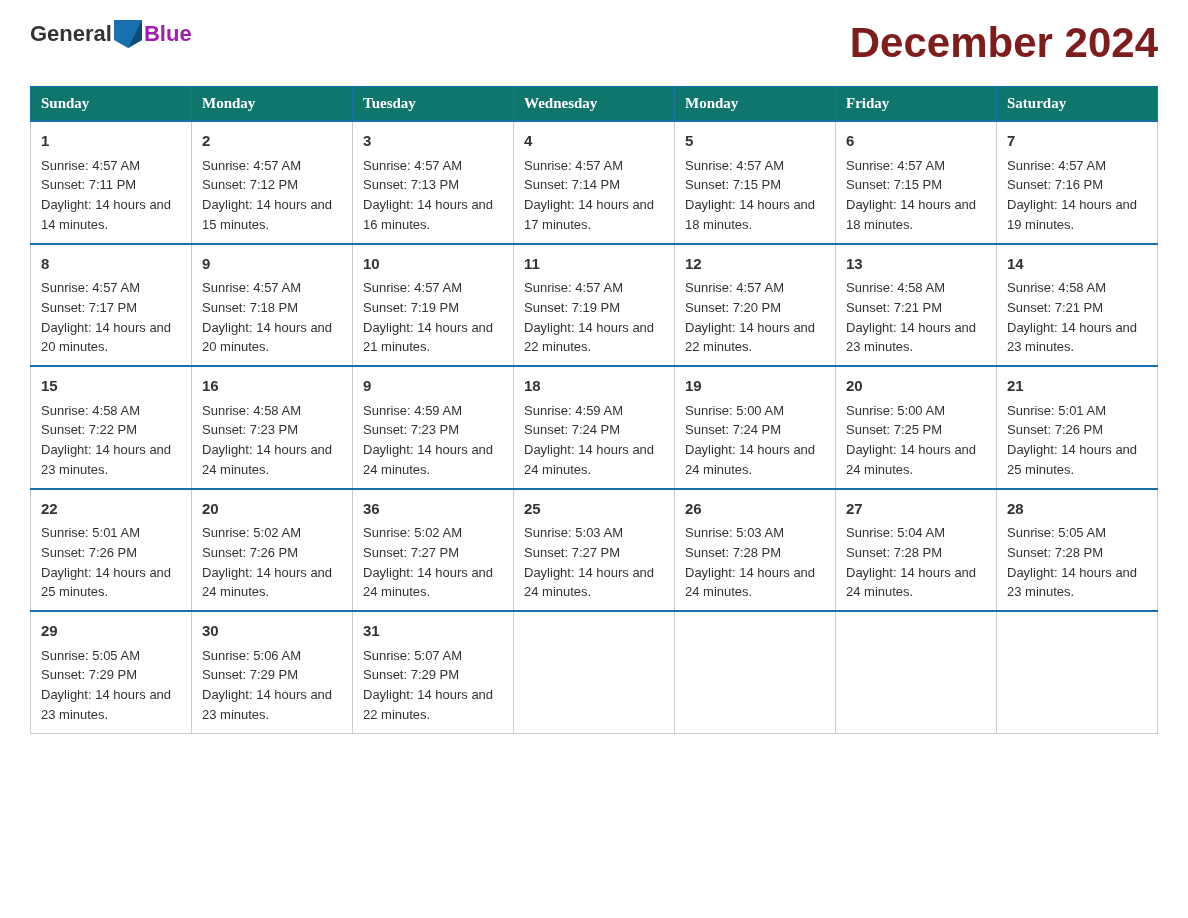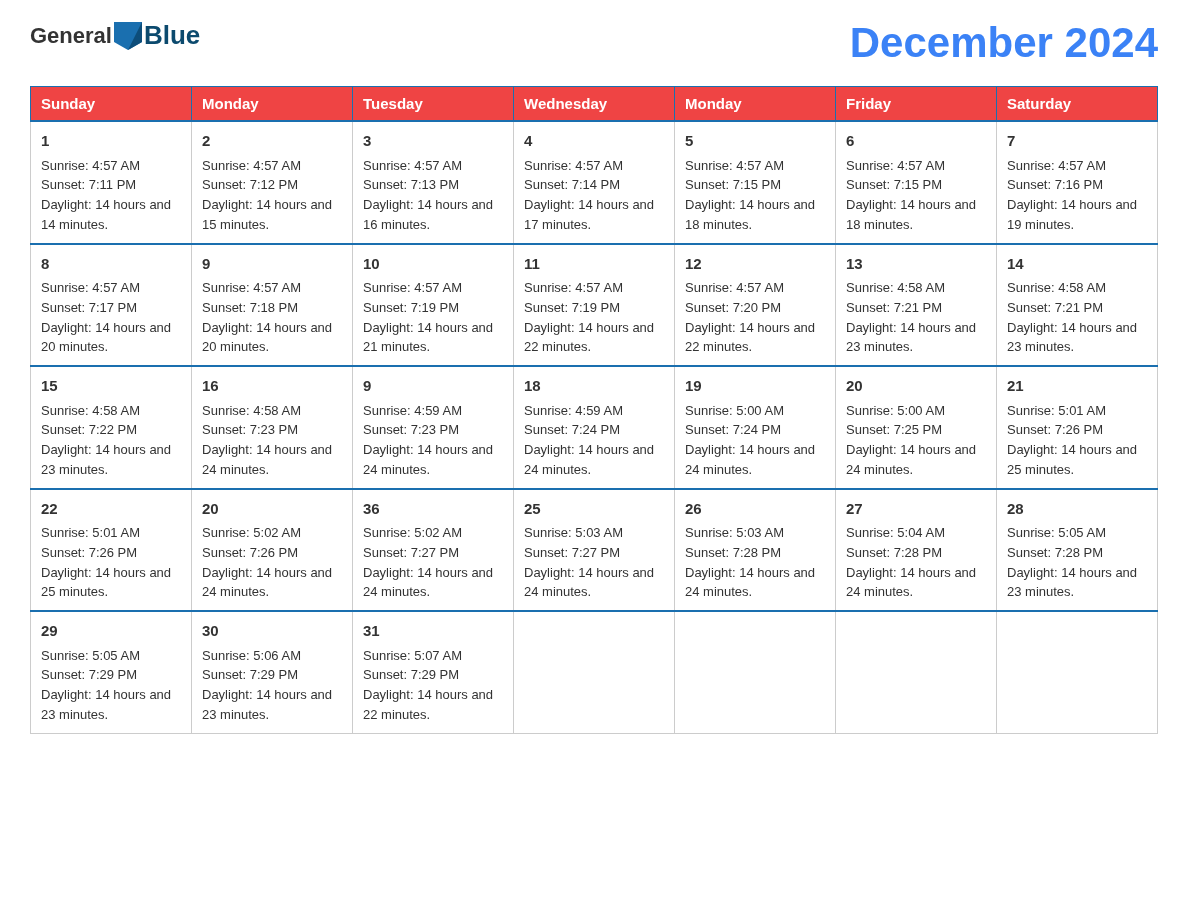--- a/index.html
+++ b/index.html
@@ -19,52 +19,53 @@
       display: flex;
       align-items: center;
       text-align: center;
     }
     .logo-text-general {
       font-size: 22px;
       font-weight: bold;
       color: #333;
     }
     .logo-text-blue {
-      font-size: 26px;
+      font-size: 22px;
       font-weight: bold;
-      color: #0c4a6e;
+      color: #a21caf;
     }
     .logo-icon {
       width: 28px;
       height: 28px;
       margin: 0 2px;
       display: inline-block;
       vertical-align: middle;
     }
     .title-block {
       text-align: right;
     }
     .month-title {
       font-size: 42px;
       font-weight: bold;
-      color: #3b82f6;
+      color: #7f1d1d;
       line-height: 1.1;
     }
     .location {
       font-size: 18px;
       color: #555;
       margin-top: 4px;
     }
     table {
       width: 100%;
       border-collapse: collapse;
       table-layout: fixed;
     }
     thead tr {
-      background-color: #ef4444;
+      background-color: #0f766e;
+      font-family: Liberation Serif, serif;
     }
     thead th {
       color: #fff;
       font-size: 15px;
       font-weight: bold;
       padding: 8px 10px;
       text-align: left;
       border: 1px solid #1a6faf;
     }
     tbody td {

